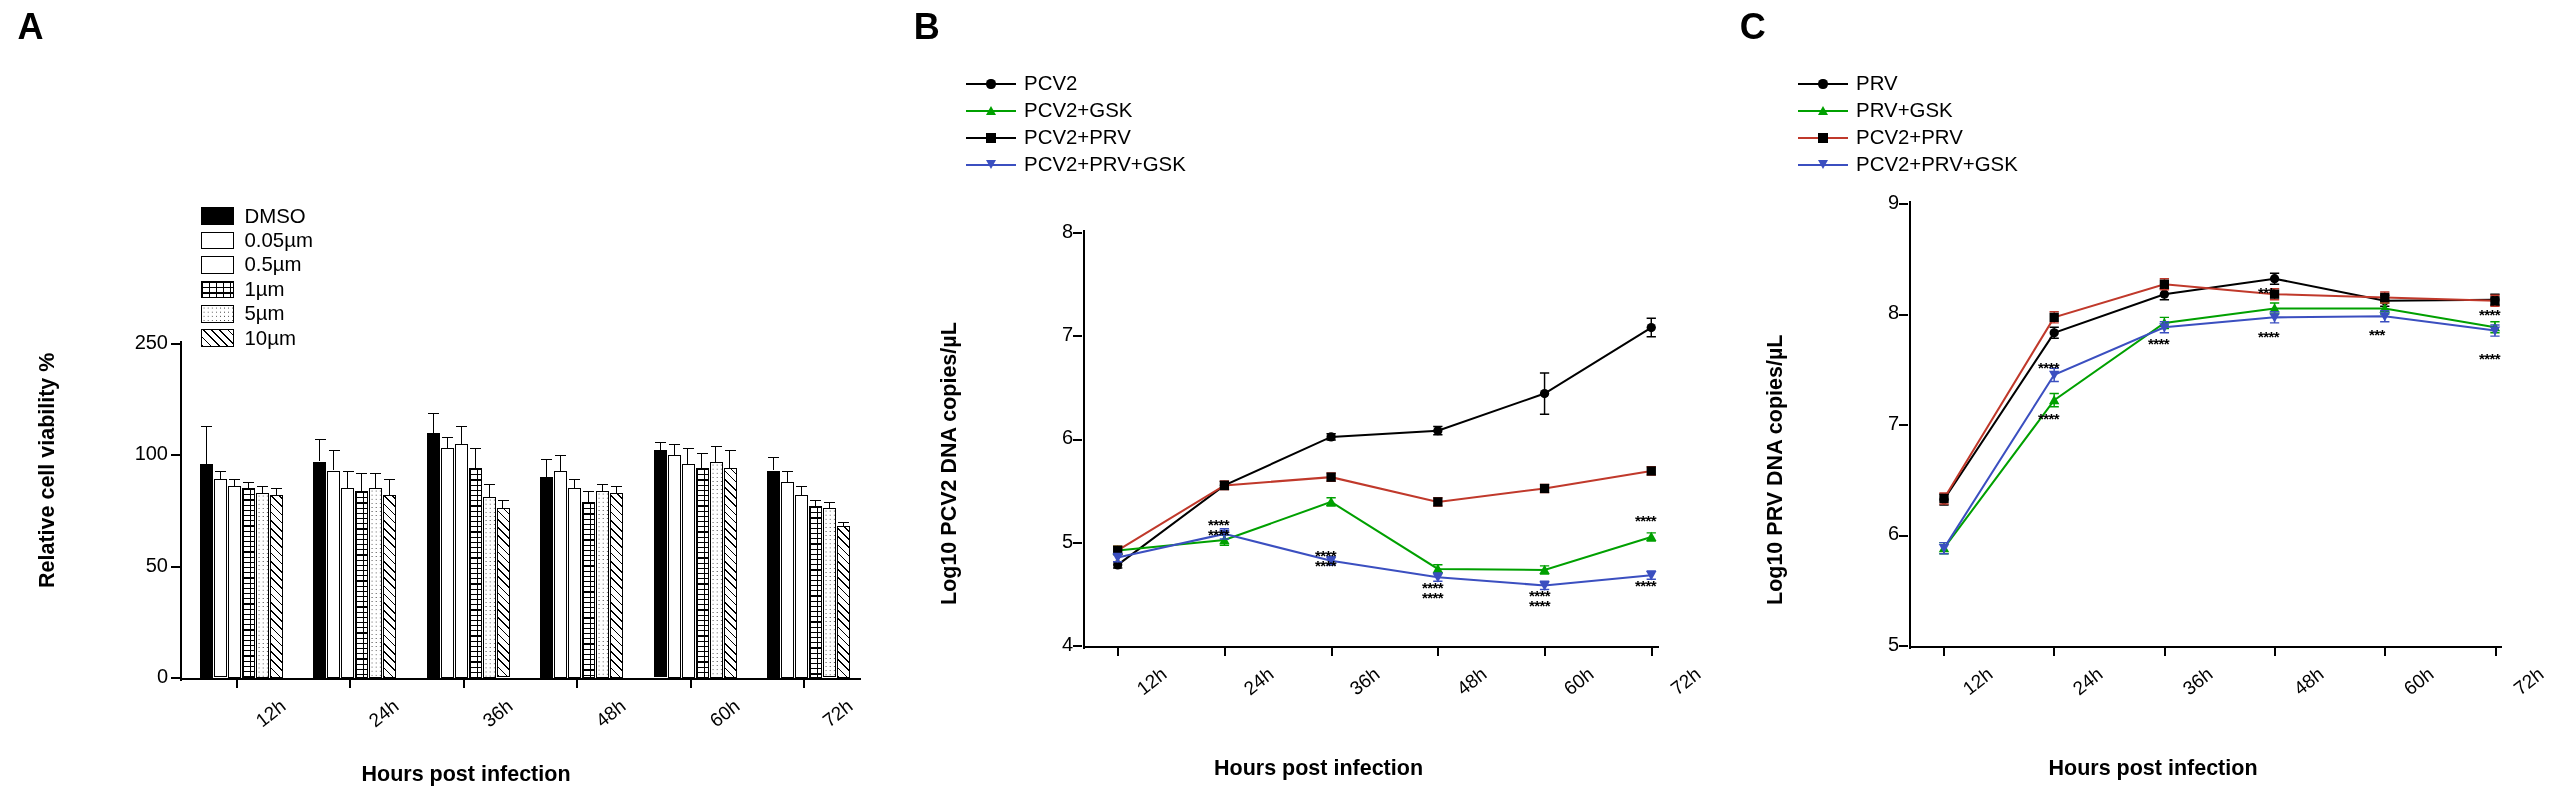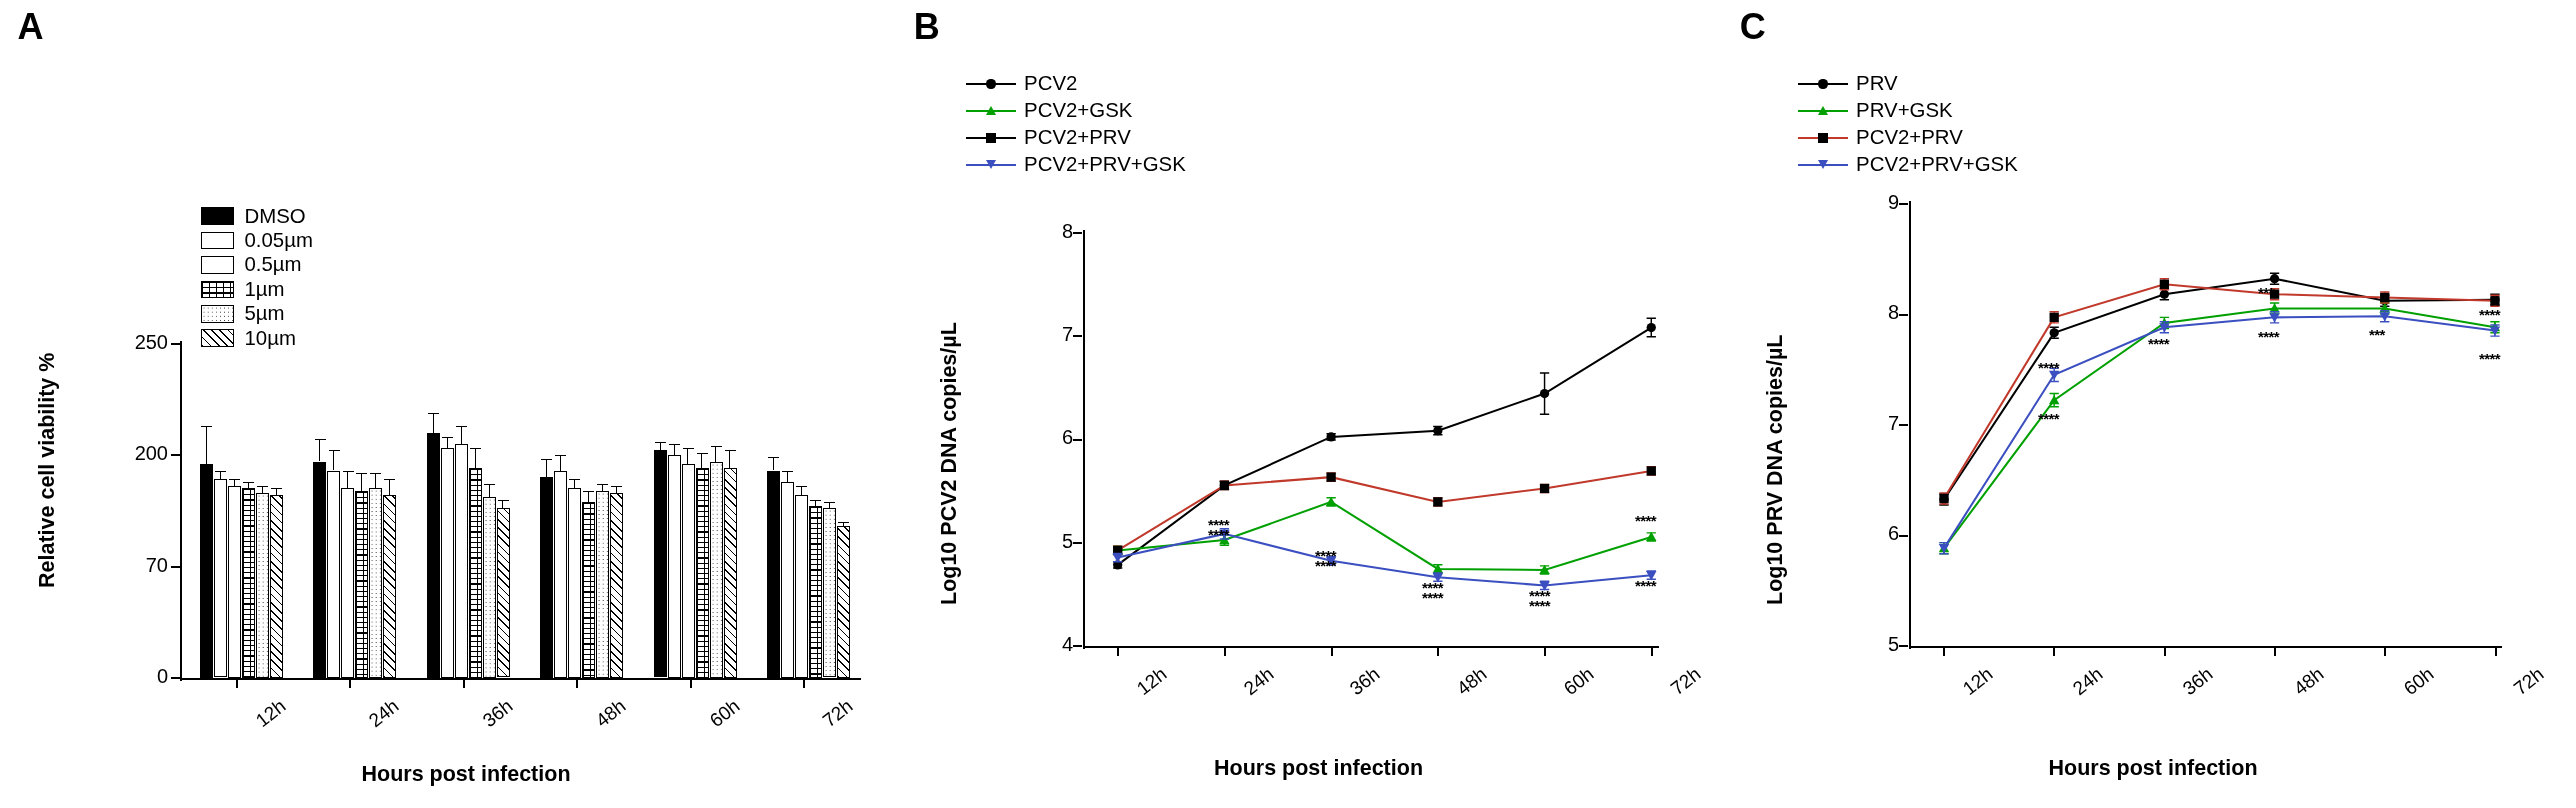--- a/index.html
+++ b/index.html
@@ -241,23 +241,23 @@
 
     <div class="axis-title-y" style="left:35px; top:588px;">Relative cell viability %</div>
     <div class="axis-title-x" style="left:175px; top:762px; width:582px;">Hours post infection</div>
 
     <div class="plot" id="plot-a" style="left:145px; top:326px; width:716px; height:361px;">
         <div class="axis-line" style="left:35px; top:14.5px; width:2.3px; height:340px;"></div>
         <div class="axis-line" style="left:35px; top:352px; width:681px; height:2.3px;"></div>
         <div class="tick" style="left:25.6px; top:351px; width:9.3px; height:1.7px;"></div>
         <div class="ytick-label" style="left:-35px; top:339px; width:58px;">0</div>
         <div class="tick" style="left:25.6px; top:240px; width:9.3px; height:1.7px;"></div>
-        <div class="ytick-label" style="left:-35px; top:228px; width:58px;">70</div>
+        <div class="ytick-label" style="left:-35px; top:228px; width:58px;">50</div>
         <div class="tick" style="left:25.6px; top:128px; width:9.3px; height:1.7px;"></div>
-        <div class="ytick-label" style="left:-35px; top:116px; width:58px;">200</div>
+        <div class="ytick-label" style="left:-35px; top:116px; width:58px;">100</div>
         <div class="tick" style="left:25.6px; top:17px; width:9.3px; height:1.7px;"></div>
         <div class="ytick-label" style="left:-35px; top:4.7px; width:58px;">250</div>
         <div class="bar fill-dmso" style="left:55px; top:138px; width:12.8px; height:214px;"></div>
         <div class="err" style="left:61px; top:100px; height:38px;"></div>
         <div class="err-cap" style="left:56px; top:100px; width:10.5px;"></div>
         <div class="bar fill-005" style="left:69px; top:153px; width:12.8px; height:198px;"></div>
         <div class="err" style="left:75px; top:145px; height:9px;"></div>
         <div class="err-cap" style="left:70px; top:145px; width:10.5px;"></div>
         <div class="bar fill-05" style="left:83px; top:160px; width:12.8px; height:192px;"></div>
         <div class="err" style="left:89px; top:153px; height:6.7px;"></div>

